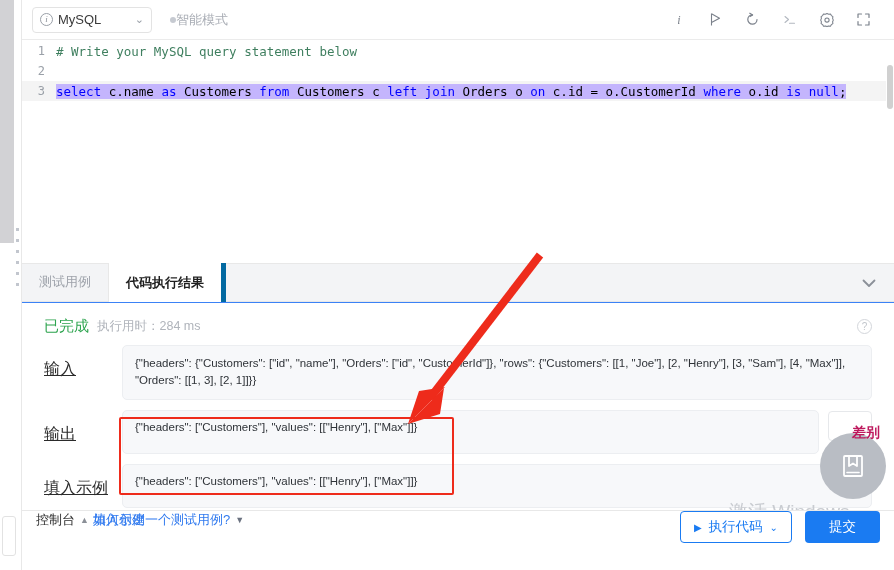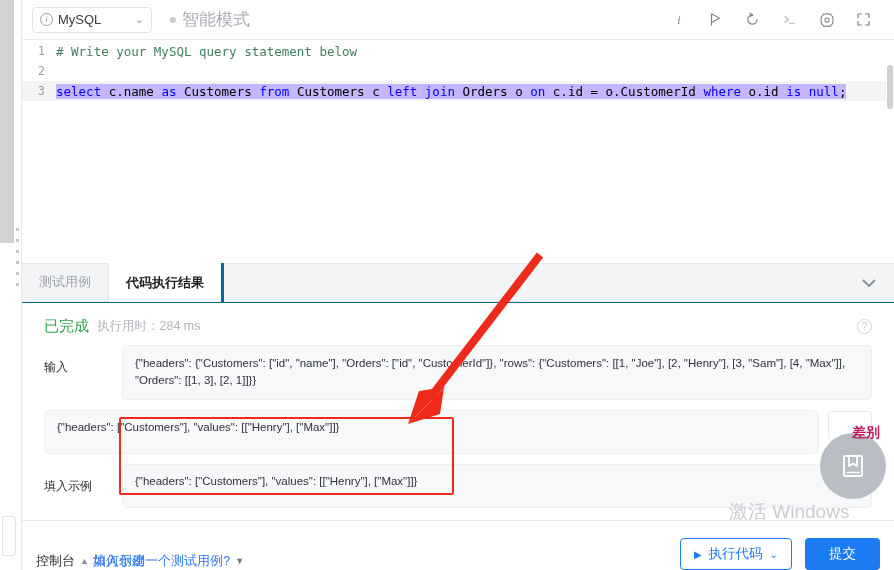--- a/index.html
+++ b/index.html
@@ -44,22 +44,22 @@
     font-size:13px; color:#3b3b3b;
   }
   #lang-select .caret { margin-left:auto; color:#9aa0a8; font-size:11px; }
   .circ-i {
     width:13px; height:13px; border:1px solid #9aa0a8; border-radius:50%;
     display:inline-flex; align-items:center; justify-content:center;
     font-style:italic; font-size:9px; color:#8b9098; line-height:1;
     font-family:"Liberation Serif", serif;
   }
   #smart-mode {
-    margin-left:18px; display:flex; align-items:center; gap:6px;
-    color:#a9adb5; font-size:17px;justify-content:flex-end;
+    margin-left:18px; display:flex; align-items:center; 
+    color:#a9adb5; font-size:13px;justify-content:flex-end;
   }
   #smart-mode .dot { width:6px; height:6px; border-radius:50%; background:#c6cad1; }
   #tool-icons {
     margin-left:auto; display:flex; align-items:center; gap:20px;
     padding-right:22px; color:#7b818b;
   }
   #tool-icons .ti { width:17px; height:17px; display:flex; align-items:center;
     justify-content:center; cursor:pointer; }
 
   
@@ -86,33 +86,33 @@
   .ctext { white-space:pre; }
   .code-line.active { background:#f4f4f4; }
   .code-line.active .ctext { background:#c4b5fd; }
   .kw { color:#0000ff; }
   .cmt { color:#3f7f5f; }
   .pl { color:#000000; }
 
   
   #results {
     position:absolute; left:22px; top:263px; right:0; bottom:46px;
-    background:#0369a1; border-top:1px solid #e8e8e8;
+    background:#3b82f6; border-top:1px solid #e8e8e8;
   }
   #tabbar {
     position:relative; height:38px; background:#f3f4f6;
     border-bottom:1px solid #e8e8e8; display:flex; align-items:flex-end;
   }
   .tab {
     height:38px; padding:0 17px; display:flex; align-items:center;
     font-size:13px; color:#9da2aa; cursor:pointer;
   }
   .tab.active {
     background:#ffffff; color:#1f1f1f; font-weight:bold;
-    border-left:1px solid #e8e8e8; border-right:3px solid #0369a1;
+    border-left:1px solid #e8e8e8; border-right:5px solid #0369a1;
     margin-bottom:-1px; height:39px;
   }
   #tab-collapse {
     margin-left:auto; margin-right:18px; margin-bottom:10px;
     color:#8b9098; font-size:13px; cursor:pointer;
   }
 
   #res-body { position:absolute; left:0; right:0; top:39px; bottom:0;
     background:#ffffff; overflow:hidden; }
 
@@ -123,22 +123,23 @@
   #status-text { color:#2ea44f; font-size:15px; font-weight:normal; }
   #status-time { margin-left:8px; color:#b0b4bb; font-size:12.5px; }
   #help-icon {
     margin-left:auto; width:15px; height:15px; border-radius:50%;
     border:1px solid #d3d6db; color:#c2c6cc; font-size:10px;
     display:flex; align-items:center; justify-content:center; cursor:pointer;
   }
 
   .field-row { display:flex; align-items:flex-start; padding:0 22px; }
   .field-label {
-    width:78px; flex:none; font-size:12px; color:#2b2b2b;
+    width:78px; flex:none; font-size:16px; color:#2b2b2b;
     padding-top:14px;
+    text-decoration:underline;
   }
   .field-box {
     flex:1; min-height:44px; background:#f7f8fa;
     border:1px solid #eceef1; border-radius:5px;
     padding:9px 12px; font-size:11.5px; color:#2f3338; line-height:1.5;
     word-break:break-all;
   }
   #row-input .field-box { min-height:46px; }
   #row-output, #row-expected { margin-top:0; }
   #row-output .field-box, #row-expected .field-box { height:33px; padding:8px 12px; }
@@ -171,23 +172,23 @@
   
   #watermark {
     position:absolute; right:20px; bottom:28px; text-align:center;
     color:#c9ccd1; pointer-events:none; line-height:1.35;
   }
   #wm-title { font-size:19px; }
   #wm-sub { font-size:13px; }
 
   
   #bottombar {
-    position:absolute; left:22px; right:0; bottom:0; height:50px;
+    position:absolute; left:22px; right:0; bottom:0; height:60px;
     background:#ffffff; border-top:1px solid #e8e8e8;
-    display:flex; align-items:flex-end; padding:0 14px;
+    display:flex; align-items:flex-start; padding:0 14px;
   }
   #console-btn { display:flex; align-items:center; gap:5px; font-size:13px;
     color:#2b2b2b; cursor:pointer; }
   #console-btn .up { color:#8b9098; font-size:9px; }
   #hint-wrap { position:relative; margin-left:4px; display:flex;
     align-items:center; gap:5px; }
   #hint-fill { position:absolute; left:0; top:0; color:#2f79ef; font-size:13px;
     cursor:pointer; white-space:nowrap; }
   #hint-create { font-size:13px; color:#2f79ef; white-space:nowrap; }
   #hint-caret { color:#6b7280; font-size:9px; }
@@ -312,20 +313,21 @@
       <span id="status-time">执行用时：284 ms</span>
       <span id="help-icon">?</span>
     </div>
 
     <div class="field-row" id="row-input">
       <div class="field-label">输入</div>
       <div class="field-box">{"headers": {"Customers": ["id", "name"], "Orders": ["id", "CustomerId"]}, "rows": {"Customers": [[1, "Joe"], [2, "Henry"], [3, "Sam"], [4, "Max"]], "Orders": [[1, 3], [2, 1]]}}</div>
     </div>
 
     <div class="field-row" id="row-output" style="margin-top:10px">
+      <div class="field-label">输出</div>
       <div class="field-box">{"headers": ["Customers"], "values": [["Henry"], ["Max"]]}</div>
       <div id="out-extra"></div>
     </div>
 
     <div class="field-row" id="row-expected" style="margin-top:10px">
       <div class="field-label">填入示例</div>
       <div class="field-box">{"headers": ["Customers"], "values": [["Henry"], ["Max"]]}</div>
     </div>
 
   </div>

